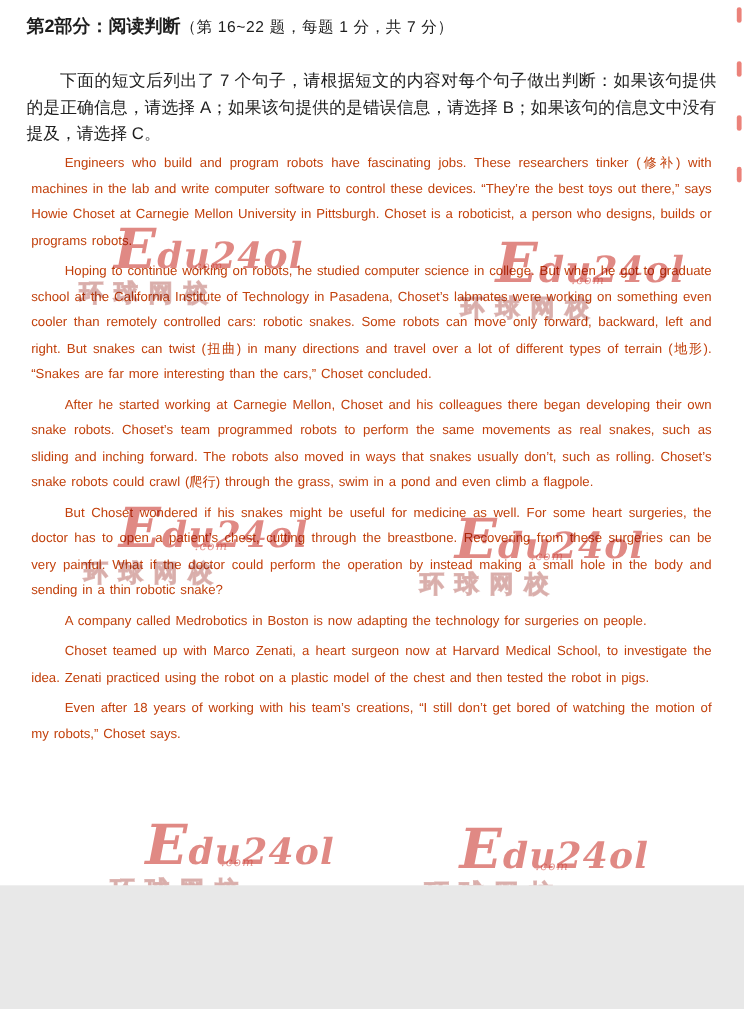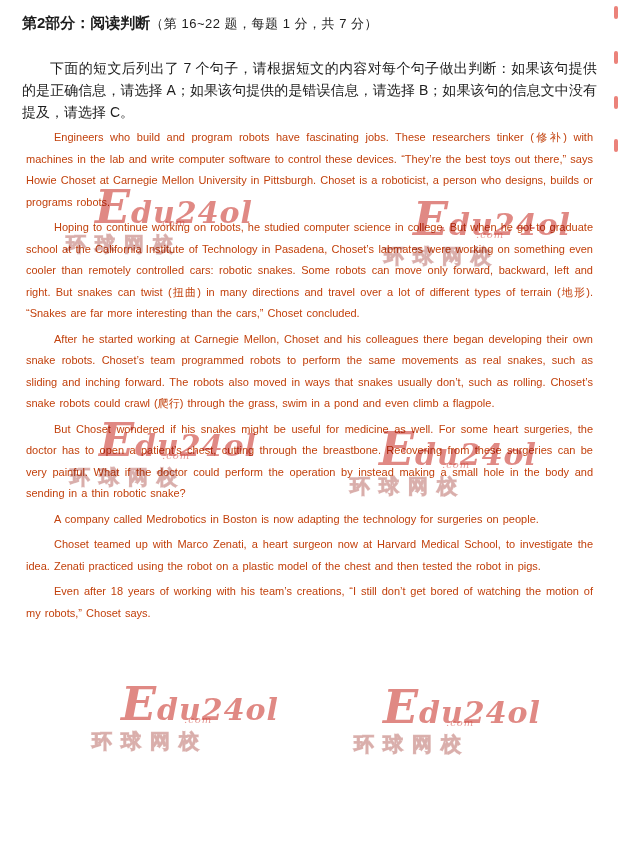--- a/index.html
+++ b/index.html
@@ -1,18 +1,18 @@
 <!DOCTYPE html>
 <html><head>
 <meta charset="utf-8">
 <style>
   html,body{margin:0;padding:0;background:#e8e8e8;}
   .page{
     position:relative;
-    width:620px;height:841px;
+    width:620px;height:738px;
     margin:0 auto;
     background:#ffffff;
     overflow:hidden;
     font-family:"Liberation Sans","DejaVu Sans",sans-serif;
     color:#1d1d1d;
     box-sizing:border-box;
     padding:12px 23px 0 22px;
   }
   .section-heading{
     margin:0;

